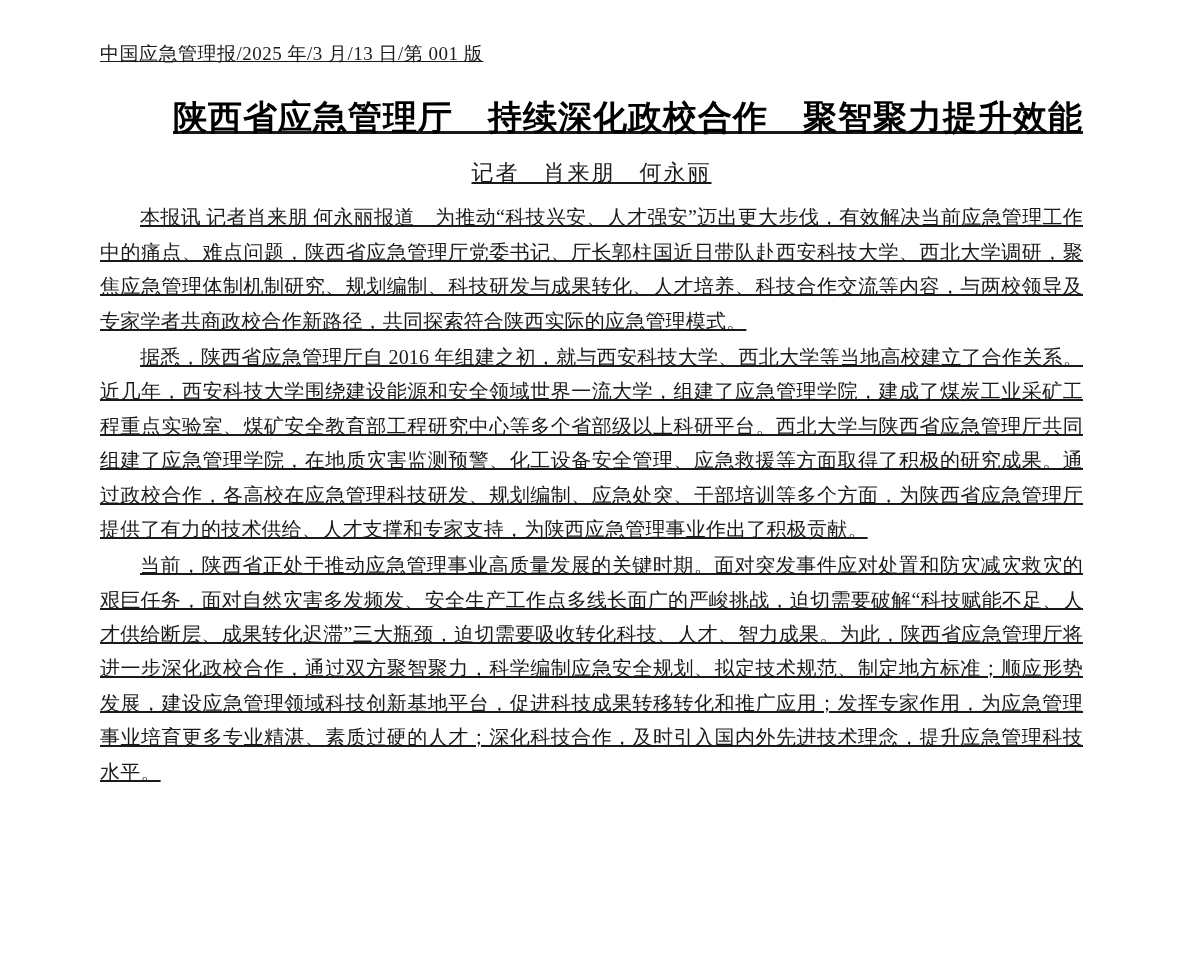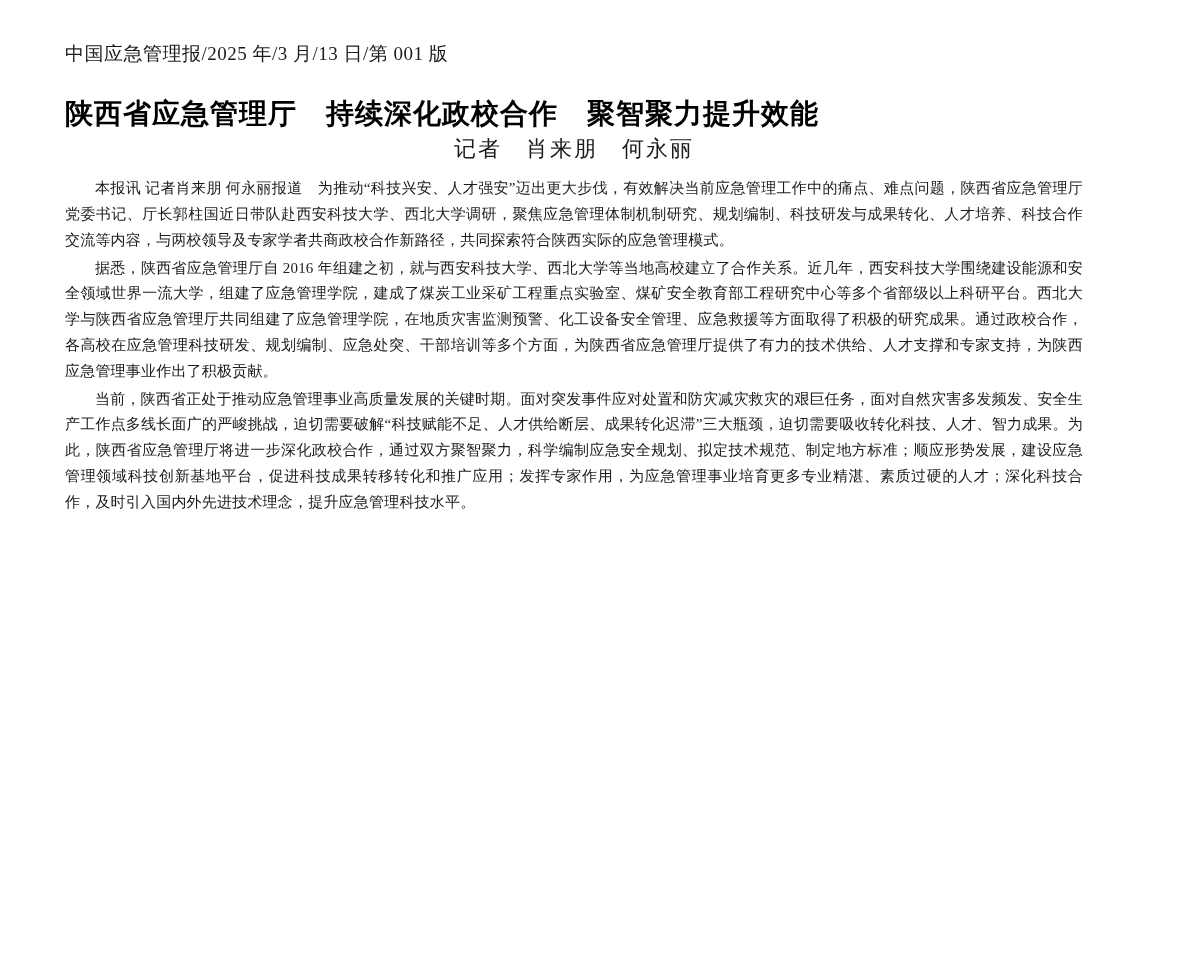--- a/index.html
+++ b/index.html
@@ -12,50 +12,51 @@
     height: 964px;
     font-family: "Liberation Serif", "DejaVu Serif", serif;
     color: #1a1a1a;
     overflow: hidden;
   }
   .page {
     position: relative;
     width: 1183px;
     height: 924px;
     box-sizing: border-box;
-    padding: 40px 100px 0 65px;
+    padding: 40px 100px 0 100px;
+    text-decoration: underline;
   }
   .source-line {
     font-size: 19px;
     line-height: 1.5;
     letter-spacing: 0.5px;
     color: #1a1a1a;
     margin: 0 0 26px 0;
     font-family: "Liberation Serif", "DejaVu Serif", serif;
   }
   .headline {
-    font-size: 28px;
+    font-size: 34px;
     font-weight: bold;
-    text-align: left;
+    text-align: right;
     letter-spacing: 1px;
     line-height: 1.35;
-    margin: 8px 0 2px 0;
+    margin: 8px 0 18px 0;
     color: #000000;
     white-space: pre;
   }
   .byline {
     font-size: 22px;
     text-align: center;
     letter-spacing: 2px;
     margin: 0 0 12px 0;
     color: #1a1a1a;
     white-space: pre;
   }
   .body-text p {
-    font-size: 15px;
+    font-size: 20px;
     line-height: 1.72;
     text-align: justify;
     text-justify: inter-ideograph;
     margin: 0 0 2px 0;
     text-indent: 2em;
     color: #1a1a1a;
     letter-spacing: 0.2px;
   }
 </style>
 </head>

